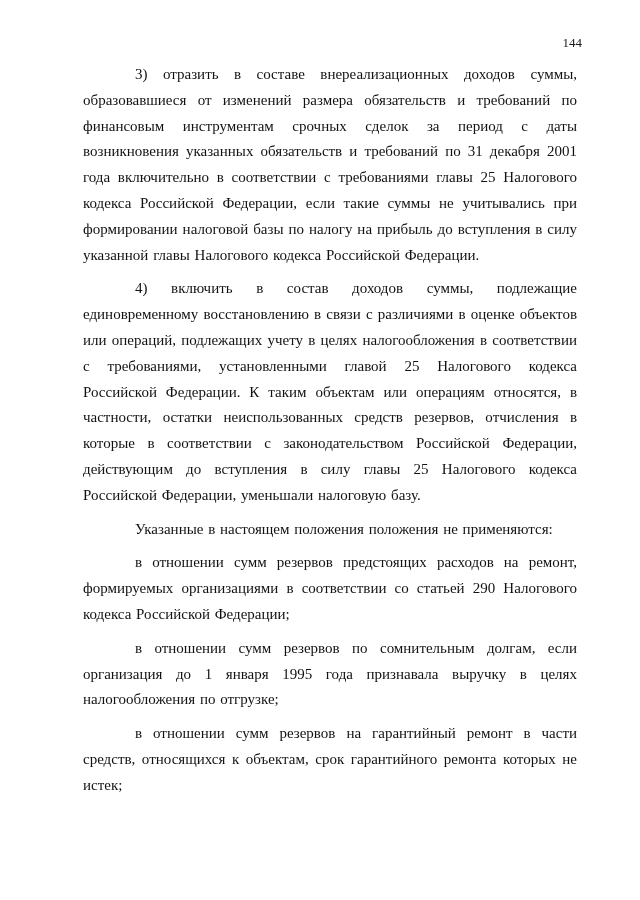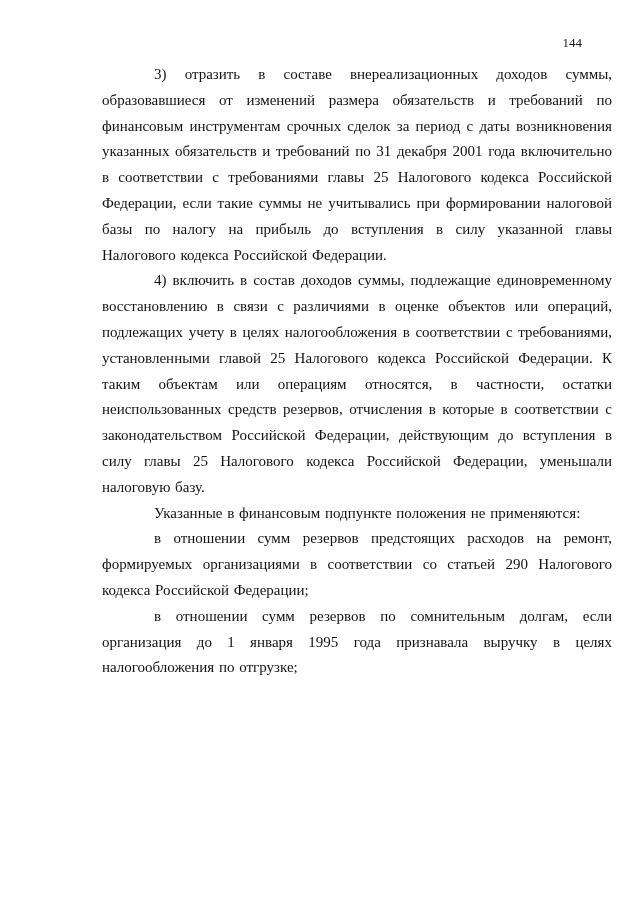--- a/index.html
+++ b/index.html
@@ -11,50 +11,51 @@
     width: 640px;
     height: 900px;
     overflow: hidden;
     font-family: "Liberation Serif", "DejaVu Serif", serif;
     color: #141414;
   }
   .page {
     box-sizing: border-box;
     width: 640px;
     height: 762px;
-    padding: 36px 56px 0 102px;
+    padding: 36px 56px 0 75px;
     background: #ffffff;
   }
   .page-number {
     text-align: right;
     font-size: 13px;
     line-height: 14px;
     padding-right: 2px;
     margin-bottom: 12px;
     color: #1a1a1a;
   }
   .text-body {
     width: 510px;
   }
   .text-body p {
-    margin: 0;
+    margin: 8px;
     text-indent: 52px;
     text-align: justify;
     font-size: 15px;
     line-height: 25.8px;
     word-spacing: 1px;
     color: #121212;
   }
 </style>
 </head>
 <body>
 
 <div class="page">
   <div class="page-number">144</div>
 
   <div class="text-body">
     <p>3) отразить в составе внереализационных доходов суммы, образовавшиеся от изменений размера обязательств и требований по финансовым инструментам срочных сделок за период с даты возникновения указанных обязательств и требований по 31 декабря 2001 года включительно в соответствии с требованиями главы 25 Налогового кодекса Российской Федерации, если такие суммы не учитывались при формировании налоговой базы по налогу на прибыль до вступления в силу указанной главы Налогового кодекса Российской Федерации.</p>
     <p>4) включить в состав доходов суммы, подлежащие единовременному восстановлению в связи с различиями в оценке объектов или операций, подлежащих учету в целях налогообложения в соответствии с требованиями, установленными главой 25 Налогового кодекса Российской Федерации. К таким объектам или операциям относятся, в частности, остатки неиспользованных средств резервов, отчисления в которые в соответствии с законодательством Российской Федерации, действующим до вступления в силу главы 25 Налогового кодекса Российской Федерации, уменьшали налоговую базу.</p>
-    <p>Указанные в финансовым подпункте положения не применяются:</p>
+    <p>Указанные в настоящем положения положения не применяются:</p>
     <p>в отношении сумм резервов предстоящих расходов на ремонт, формируемых организациями в соответствии со статьей 290 Налогового кодекса Российской Федерации;</p>
     <p>в отношении сумм резервов по сомнительным долгам, если организация до 1 января 1995 года признавала выручку в целях налогообложения по отгрузке;</p>
+    <p>в отношении сумм резервов на гарантийный ремонт в части средств, относящихся к объектам, срок гарантийного ремонта которых не истек;</p>
   </div>
 </div>
 
 </body></html>

